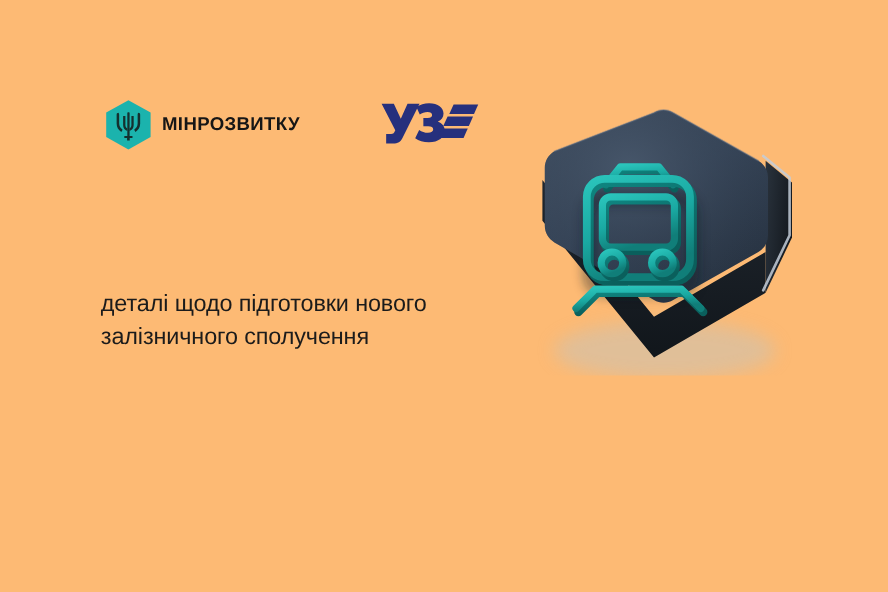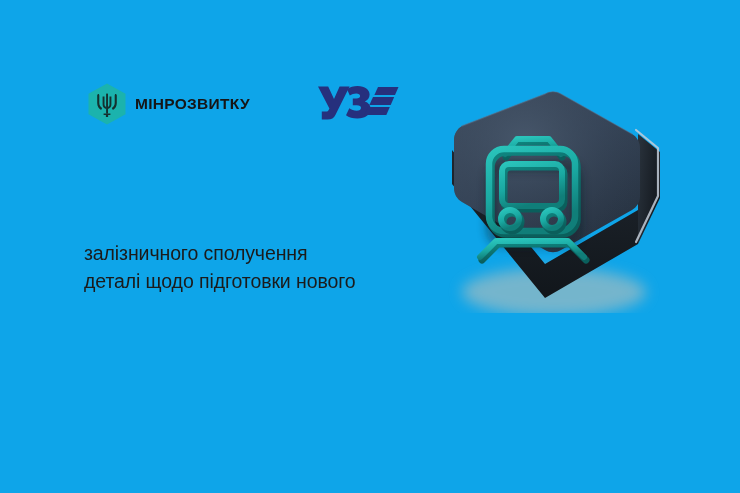--- a/index.html
+++ b/index.html
@@ -13,21 +13,21 @@
   body {
     background: #f4f1ea;
     font-family: "Liberation Sans", sans-serif;
     position: relative;
   }
 
   .canvas {
     position: relative;
     width: 740px;
     height: 493px;
-    background: #0ea5e9;
+    background: #fdba74;
   }
 
   
   .logo-row {
     position: absolute;
     left: 88px;
     top: 82px;
     display: flex;
     align-items: center;
     height: 44px;
@@ -141,22 +141,22 @@
           <path d="M62.0 7.0 L82.5 7.0 L79.0 15.0 L58.4 15.0 Z"></path>
           <path d="M57.0 17.0 L78.2 17.0 L74.7 25.0 L53.4 25.0 Z"></path>
           <path d="M52.0 27.0 L73.8 27.0 L70.3 35.0 L48.4 35.0 Z"></path>
         </g>
       </svg>
     </span>
   </div>
 
 
   <p class="subtitle">
+    <span class="line">деталі щодо підготовки нового</span>
     <span class="line">залізничного сполучення</span>
-    <span class="line">деталі щодо підготовки нового</span>
   </p>
 
   <div class="badge-wrap">
     <svg class="badge-svg" viewBox="0 0 250 235" aria-hidden="true">
       <defs>
         <linearGradient id="faceGrad" x1="0.15" y1="0.0" x2="0.85" y2="1.0">
           <stop offset="0%" stop-color="#415064"></stop>
           <stop offset="45%" stop-color="#364559"></stop>
           <stop offset="100%" stop-color="#25303e"></stop>
         </linearGradient>

